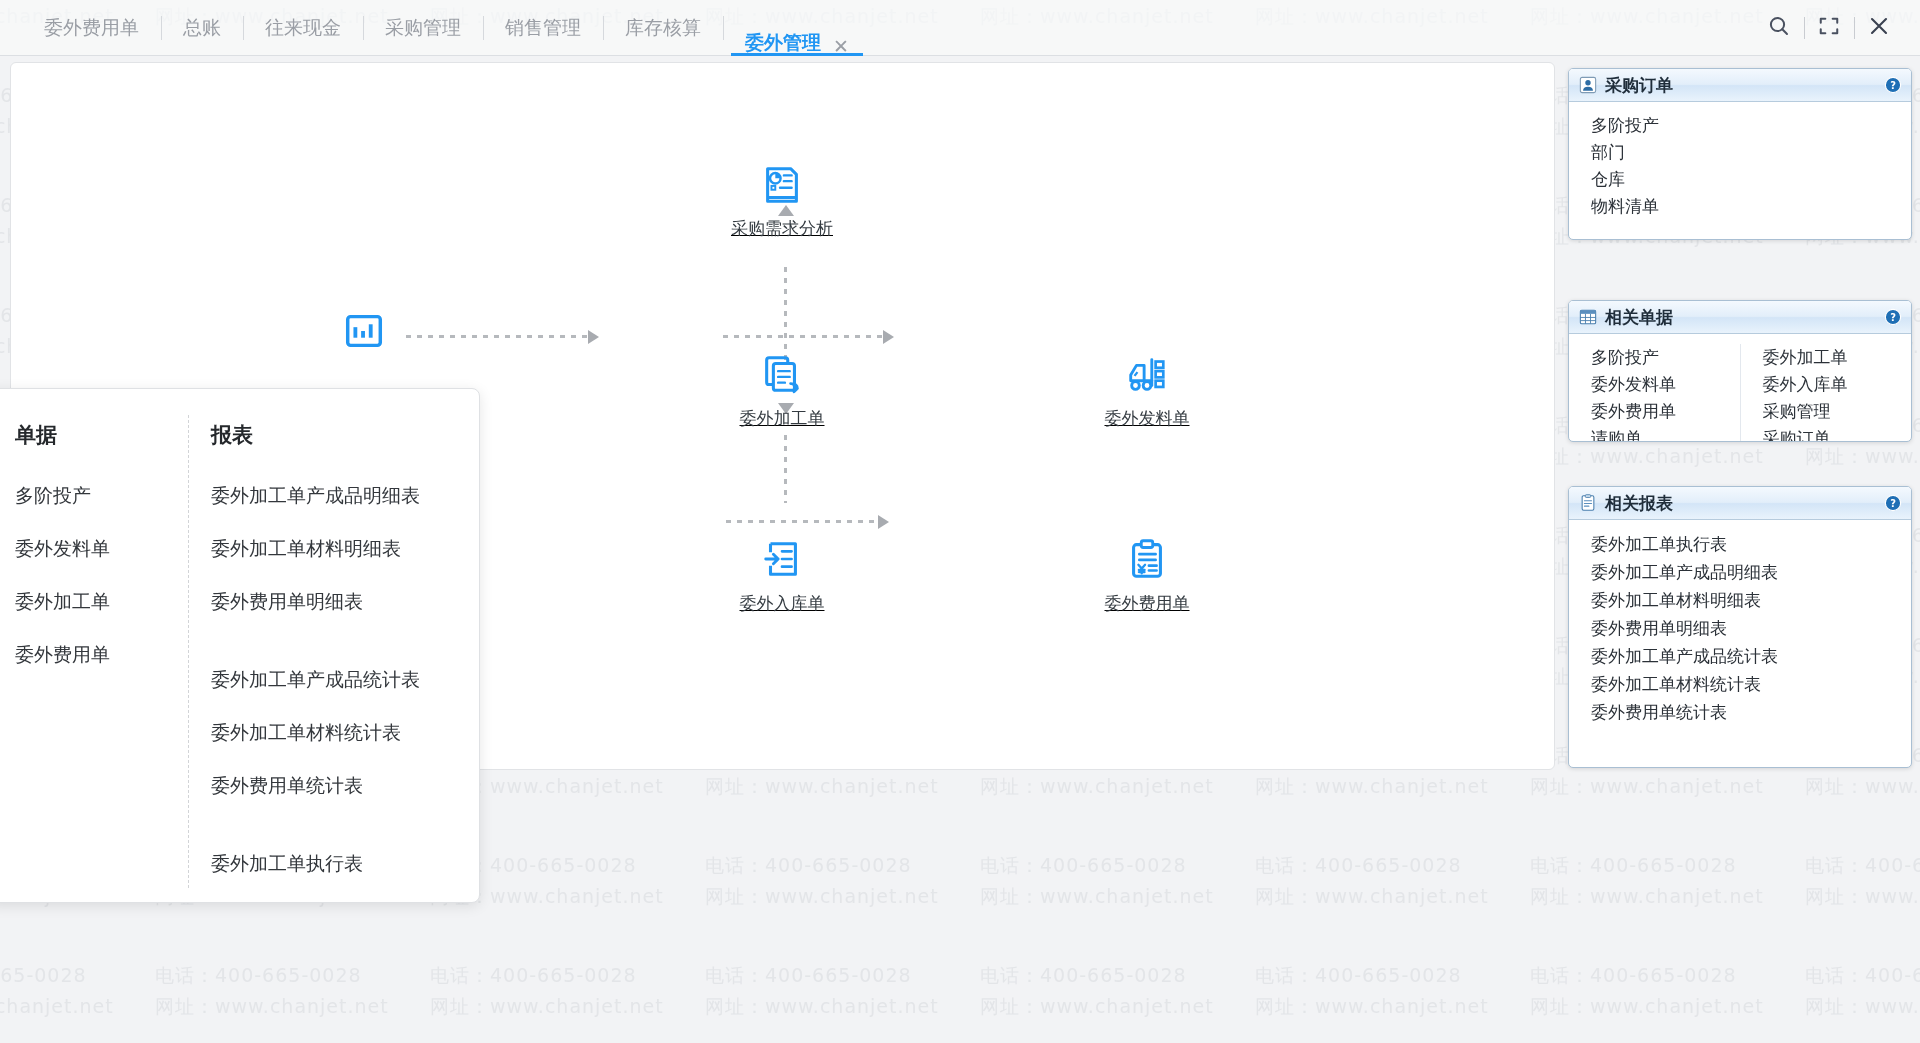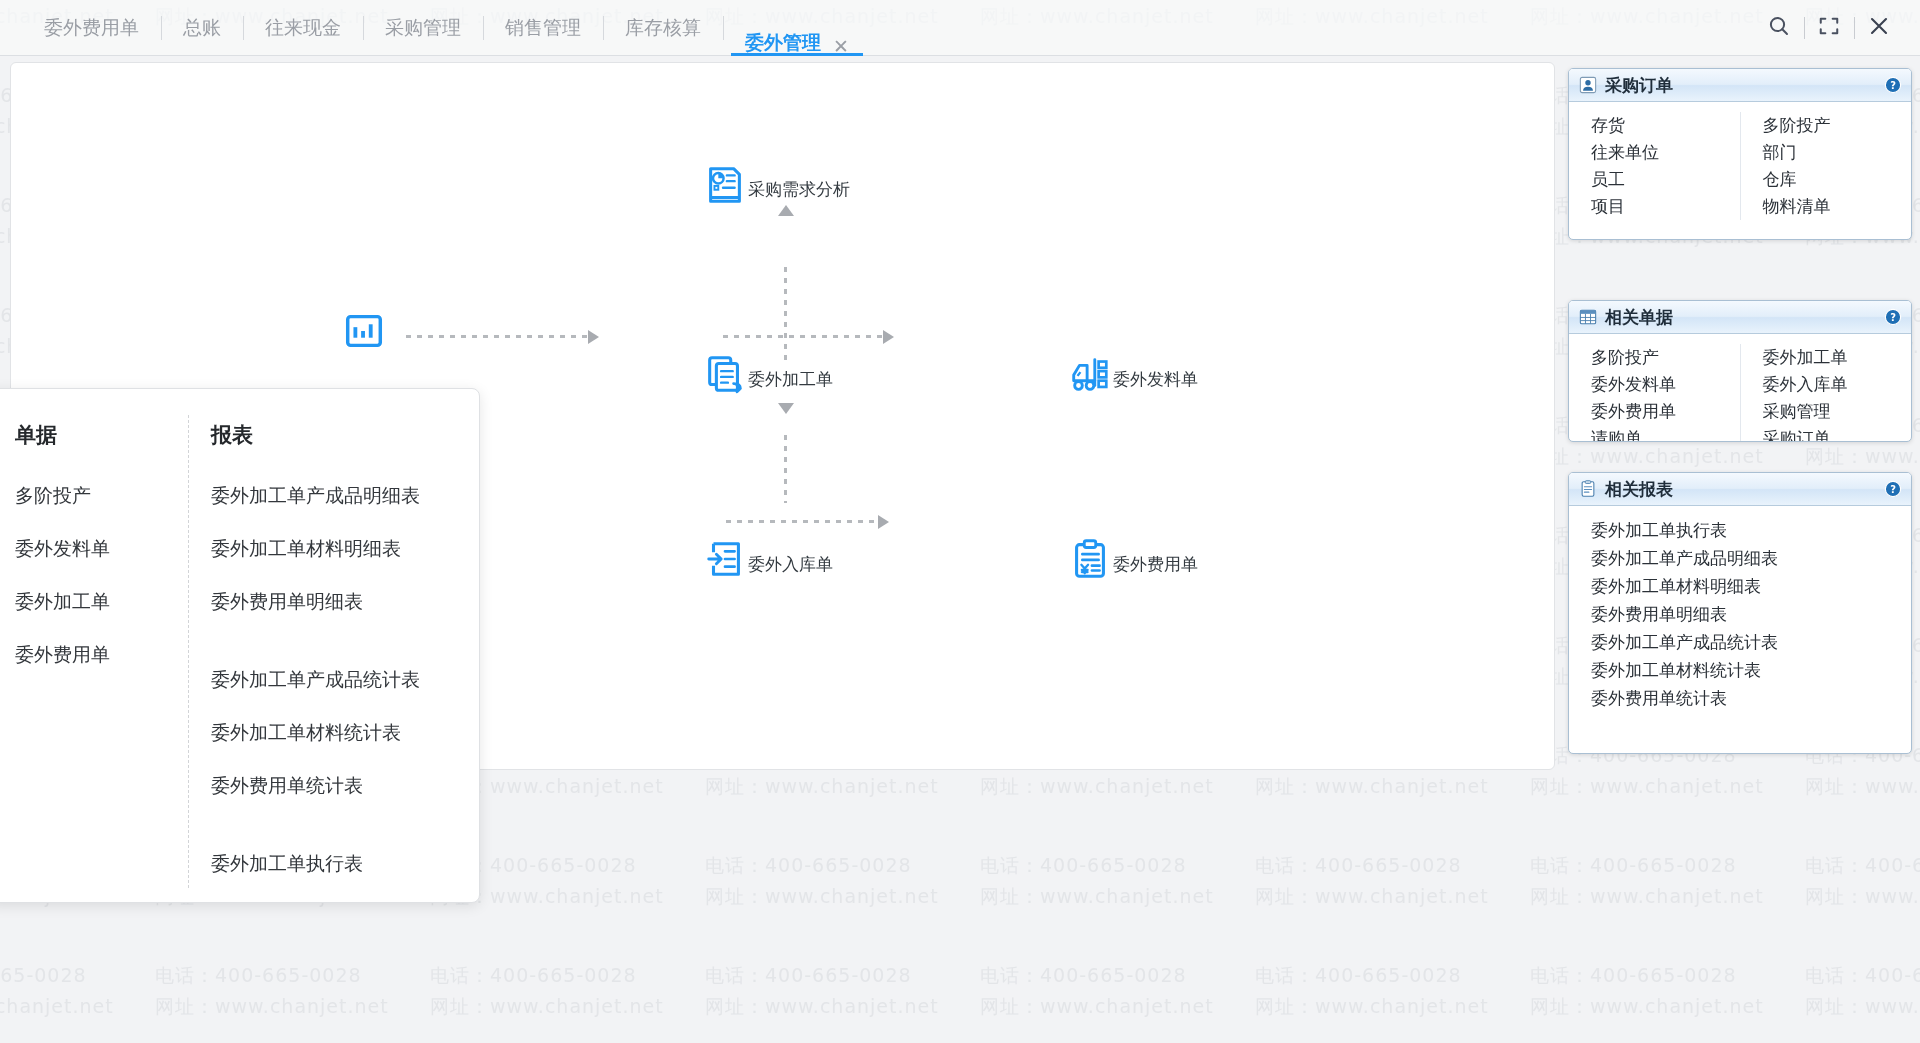--- a/index.html
+++ b/index.html
@@ -84,23 +84,24 @@
     border:1px solid #e1e3e6;
     border-radius:6px;
     z-index:5;
     overflow:hidden;
   }
   #flow{
     position:absolute;inset:0;
   }
   .node{
     position:absolute;
-    display:flex;flex-direction:row;align-items:center;
+    display:flex;flex-direction:column;align-items:center;
     cursor:pointer;
     width:160px;
+    text-decoration:underline;
   }
   .node .ico{
     width:46px;height:46px;display:block;
   }
   .node .lbl{
     margin-top:10px;font-size:17px;color:#333a40;white-space:nowrap;
   }
   .conn{
     position:absolute;
   }
@@ -674,26 +675,20 @@
     </span>
     <span class="htitle">采购订单</span>
     <span class="help">
       <svg viewBox="0 0 20 20" width="18" height="18">
         <circle cx="10" cy="10" r="8.5" fill="#1f6fb5" stroke="#ffffff" stroke-width="1.3"></circle>
         <text x="10" y="14.3" font-size="11" font-weight="bold" fill="#ffffff" text-anchor="middle" font-family="DejaVu Sans, sans-serif">?</text>
       </svg>
     </span>
   </div>
   <div class="card-body two-col">
-    <div class="col first">
-      <div class="card-item">存货</div>
-      <div class="card-item">往来单位</div>
-      <div class="card-item">员工</div>
-      <div class="card-item">项目</div>
-    </div>
     <div class="col">
       <div class="card-item">多阶投产</div>
       <div class="card-item">部门</div>
       <div class="card-item">仓库</div>
       <div class="card-item">物料清单</div>
     </div>
   </div>
 </div>
 
 <div class="card" style="left:1568px;top:300px;width:342px;height:140px;">
@@ -722,21 +717,21 @@
     </div>
     <div class="col">
       <div class="card-item">委外加工单</div>
       <div class="card-item">委外入库单</div>
       <div class="card-item">采购管理</div>
       <div class="card-item">采购订单</div>
     </div>
   </div>
 </div>
 
-<div class="card" style="left:1568px;top:472px;width:342px;height:280px;">
+<div class="card" style="left:1568px;top:486px;width:342px;height:280px;">
   <div class="card-head">
     <span class="hico">
       <svg viewBox="0 0 20 20" width="18" height="18">
         <rect x="3.5" y="2" width="13" height="16" rx="1.5" fill="#ffffff" stroke="#4a7fae" stroke-width="1.2"></rect>
         <rect x="7" y="0.8" width="6" height="3" rx="1" fill="#cfe0ef" stroke="#4a7fae" stroke-width="1"></rect>
         <path d="M6 7.5 h8 M6 10.5 h8 M6 13.5 h5" stroke="#5b8fbe" stroke-width="1.2" stroke-linecap="round"></path>
       </svg>
     </span>
     <span class="htitle">相关报表</span>
     <span class="help">

